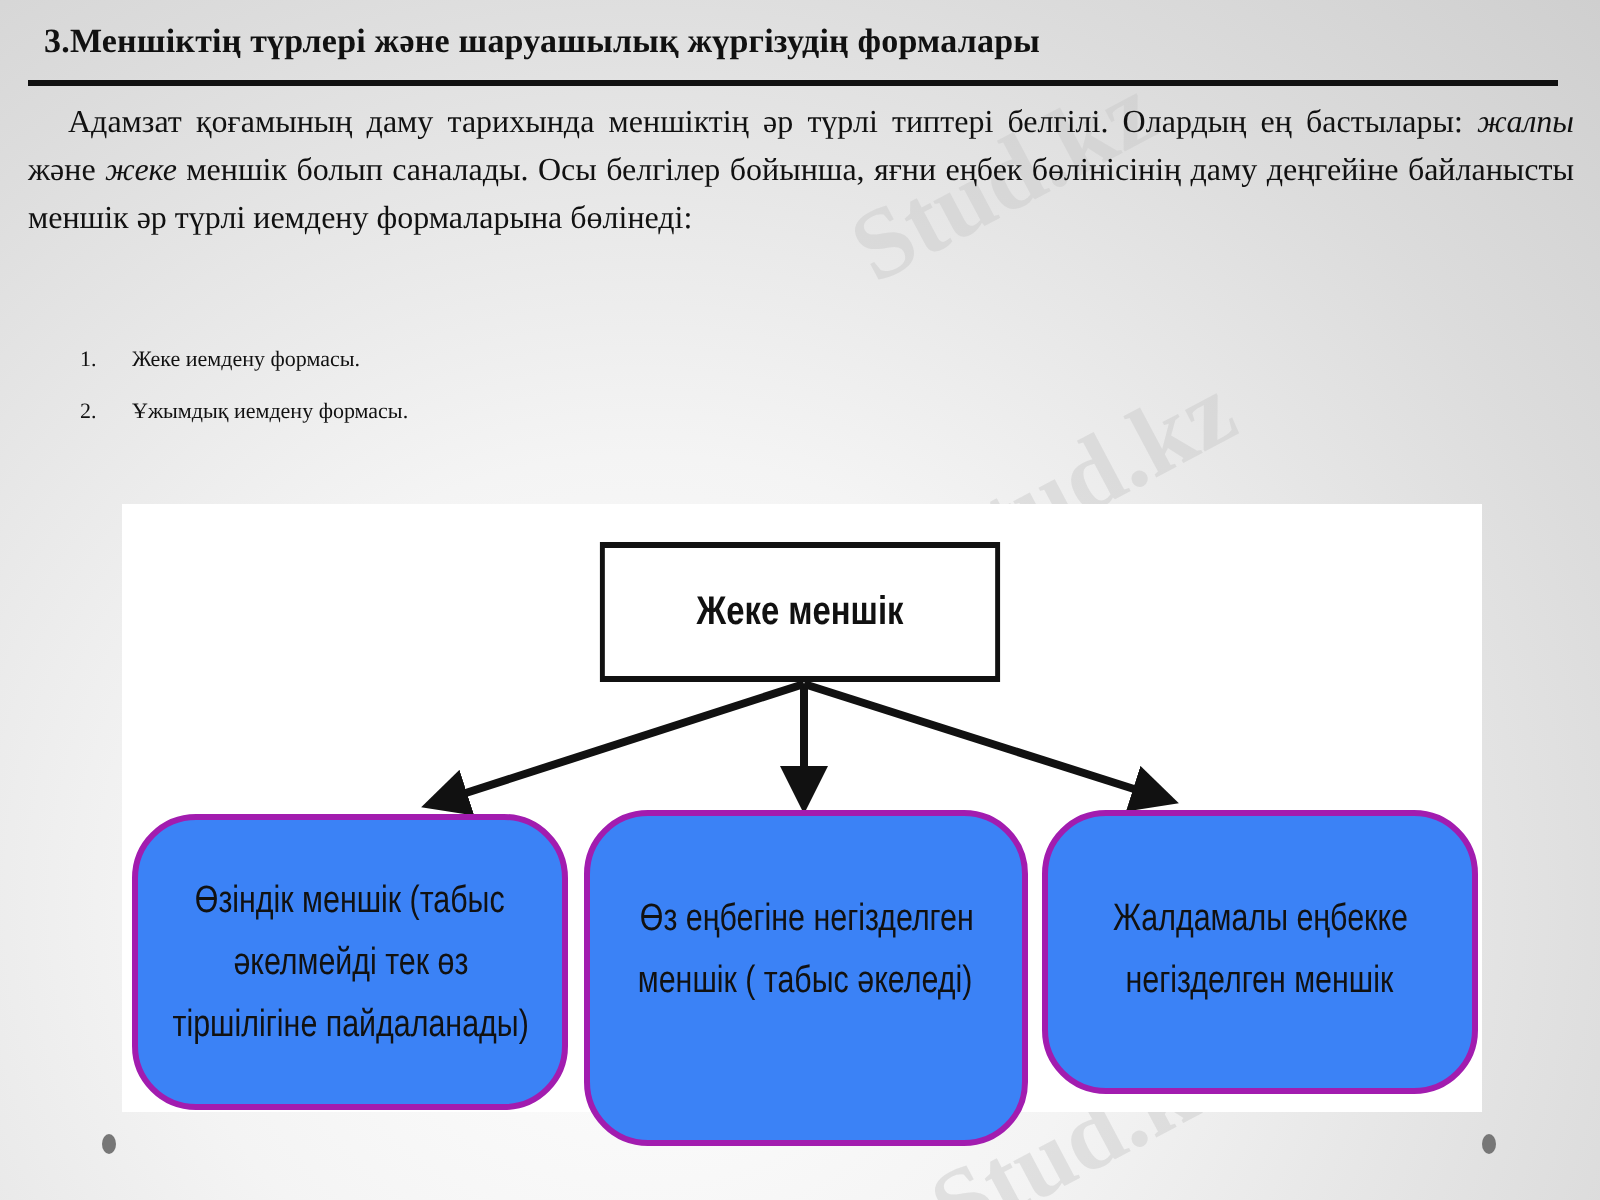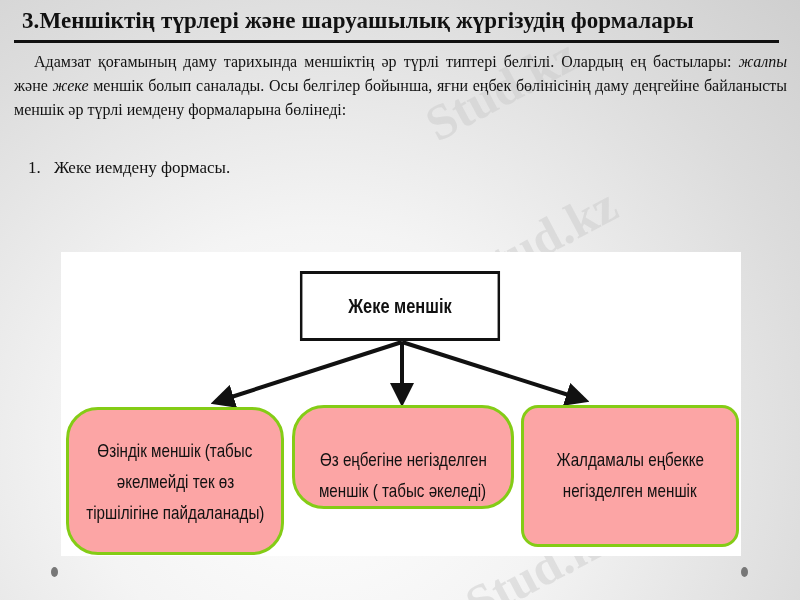--- a/index.html
+++ b/index.html
@@ -4,56 +4,56 @@
 <style>
   html, body { margin:0; padding:0; }
   body {
     width:800px; height:600px; overflow:hidden; position:relative;
     background: radial-gradient(ellipse at 40% 75%, #ffffff 0%, #f4f4f4 35%, #dcdcdc 75%, #cfcfcf 100%);
     font-family: "Liberation Serif", "DejaVu Serif", serif;
     color:#111;
   }
   .title {
     position:absolute; left:22px; top:8px; width:760px;
-    font-weight:bold; font-size:23px; line-height:26px; letter-spacing:0.1px;
+    font-weight:bold; font-size:17px; line-height:26px; letter-spacing:0.1px;
   }
   .title-rule {
     position:absolute; left:14px; top:40px; width:765px; height:3px; background:#111;
   }
   .para {
     position:absolute; left:14px; top:50px; width:773px;
     font-size:16px; line-height:24px; text-align:justify; text-indent:20px;
   }
   .para i { font-style:italic; }
   .list {
-    position:absolute; left:28px; top:155px; margin:0; padding:0; list-style:none;
-    font-size:17px; line-height:26px;
+    position:absolute; left:28px; top:155px; margin:12px; padding:0; list-style:none;
+    font-size:11px; line-height:26px;
   }
   .list li span.num { display:inline-block; width:26px; }
   .diagram {
     position:absolute; left:61px; top:252px; width:680px; height:304px; background:#fff;
   }
   .box-top {
     position:absolute; left:278px; top:271px; width:244px; height:70px;
     border:3px solid #111; box-sizing:border-box; background:#fff;
     display:flex; align-items:center; justify-content:center;
     font-family:"Liberation Sans Narrow","Liberation Sans", sans-serif;
     font-weight:bold; font-size:20px; transform:scaleX(0.82);
   }
   .box {
-    position:absolute; box-sizing:border-box; border:3px solid #84cc16; border-radius:32px;
-    background:#fca5a5; display:flex; align-items:center; justify-content:center; text-align:center;
+    position:absolute; box-sizing:border-box; border:3px solid #a21caf; border-radius:32px;
+    background:#3b82f6; display:flex; align-items:center; justify-content:center; text-align:center;
   }
   .box span {
     font-family:"Liberation Sans", sans-serif; font-size:19px; line-height:31px;
     display:inline-block; transform:scaleX(0.8); white-space:nowrap;
   }
   .b1 { left:66px; top:407px; width:218px; height:148px; }
-  .b2 { left:292px; top:405px; width:222px; height:104px; align-items:flex-start; padding-top:36px; }
-  .b3 { left:521px; top:405px; width:218px; height:142px; align-items:flex-start; padding-top:36px;border-radius:17px; }
+  .b2 { left:292px; top:405px; width:222px; height:168px; align-items:flex-start; padding-top:36px; }
+  .b3 { left:521px; top:405px; width:218px; height:142px; align-items:flex-start; padding-top:36px; }
   svg.conn { position:absolute; left:0; top:0; }
   .watermark {
     position:absolute; font-family:"Liberation Serif", serif; font-weight:bold;
     color:rgba(200,200,200,0.45); font-size:50px; transform:rotate(-28deg); pointer-events:none;
   }
   .dot { position:absolute; width:7px; height:10px; border-radius:50%; background:#777; }
 </style>
 </head>
 <body>
 
@@ -63,20 +63,21 @@
 <div class="watermark" style="left:470px;top:400px;">Stud.kz</div>
 <div class="watermark" style="left:460px;top:540px;">Stud.kz</div>
 
 <div class="title">3.Меншіктің түрлері және шаруашылық жүргізудің формалары</div>
 <div class="title-rule"></div>
 
 <div class="para"><span>Адамзат қоғамының даму тарихында меншіктің әр түрлі типтері белгілі. Олардың ең бастылары: </span><i>жалпы</i><span> және </span><i>жеке</i><span> меншік болып саналады. Осы белгілер бойынша, яғни еңбек  бөлінісінің даму деңгейіне байланысты меншік әр түрлі иемдену формаларына бөлінеді:</span></div>
 
 <ol class="list">
   <li><span class="num">1.</span><span>Жеке иемдену формасы.</span></li>
+  <li><span class="num">2.</span><span>Ұжымдық иемдену формасы.</span></li>
 </ol>
 
 <div class="diagram"></div>
 
 <svg class="conn" width="800" height="600">
   <defs>
     <marker id="ah" markerWidth="6" markerHeight="6" refX="3" refY="3" orient="auto" markerUnits="strokeWidth">
       <path d="M0,0 L6,3 L0,6 z" fill="#111"></path>
     </marker>
   </defs>

